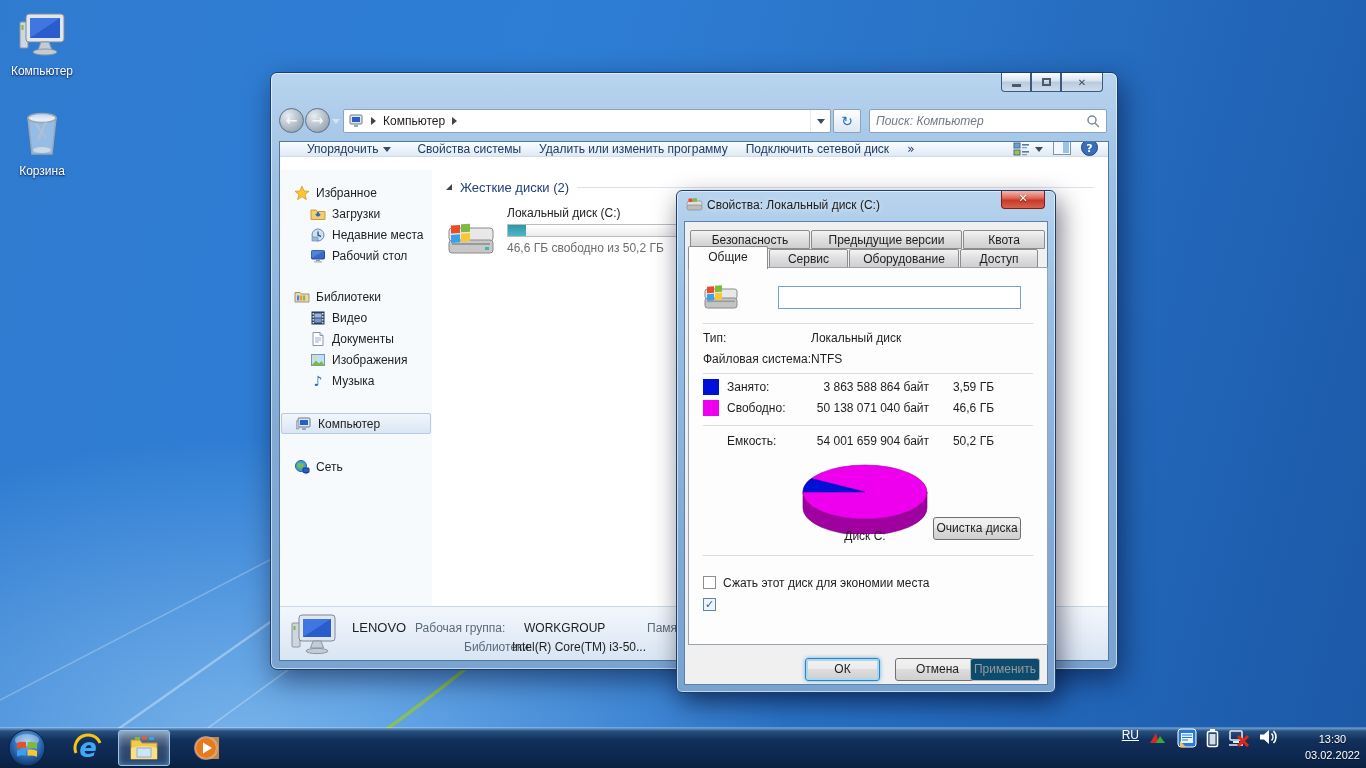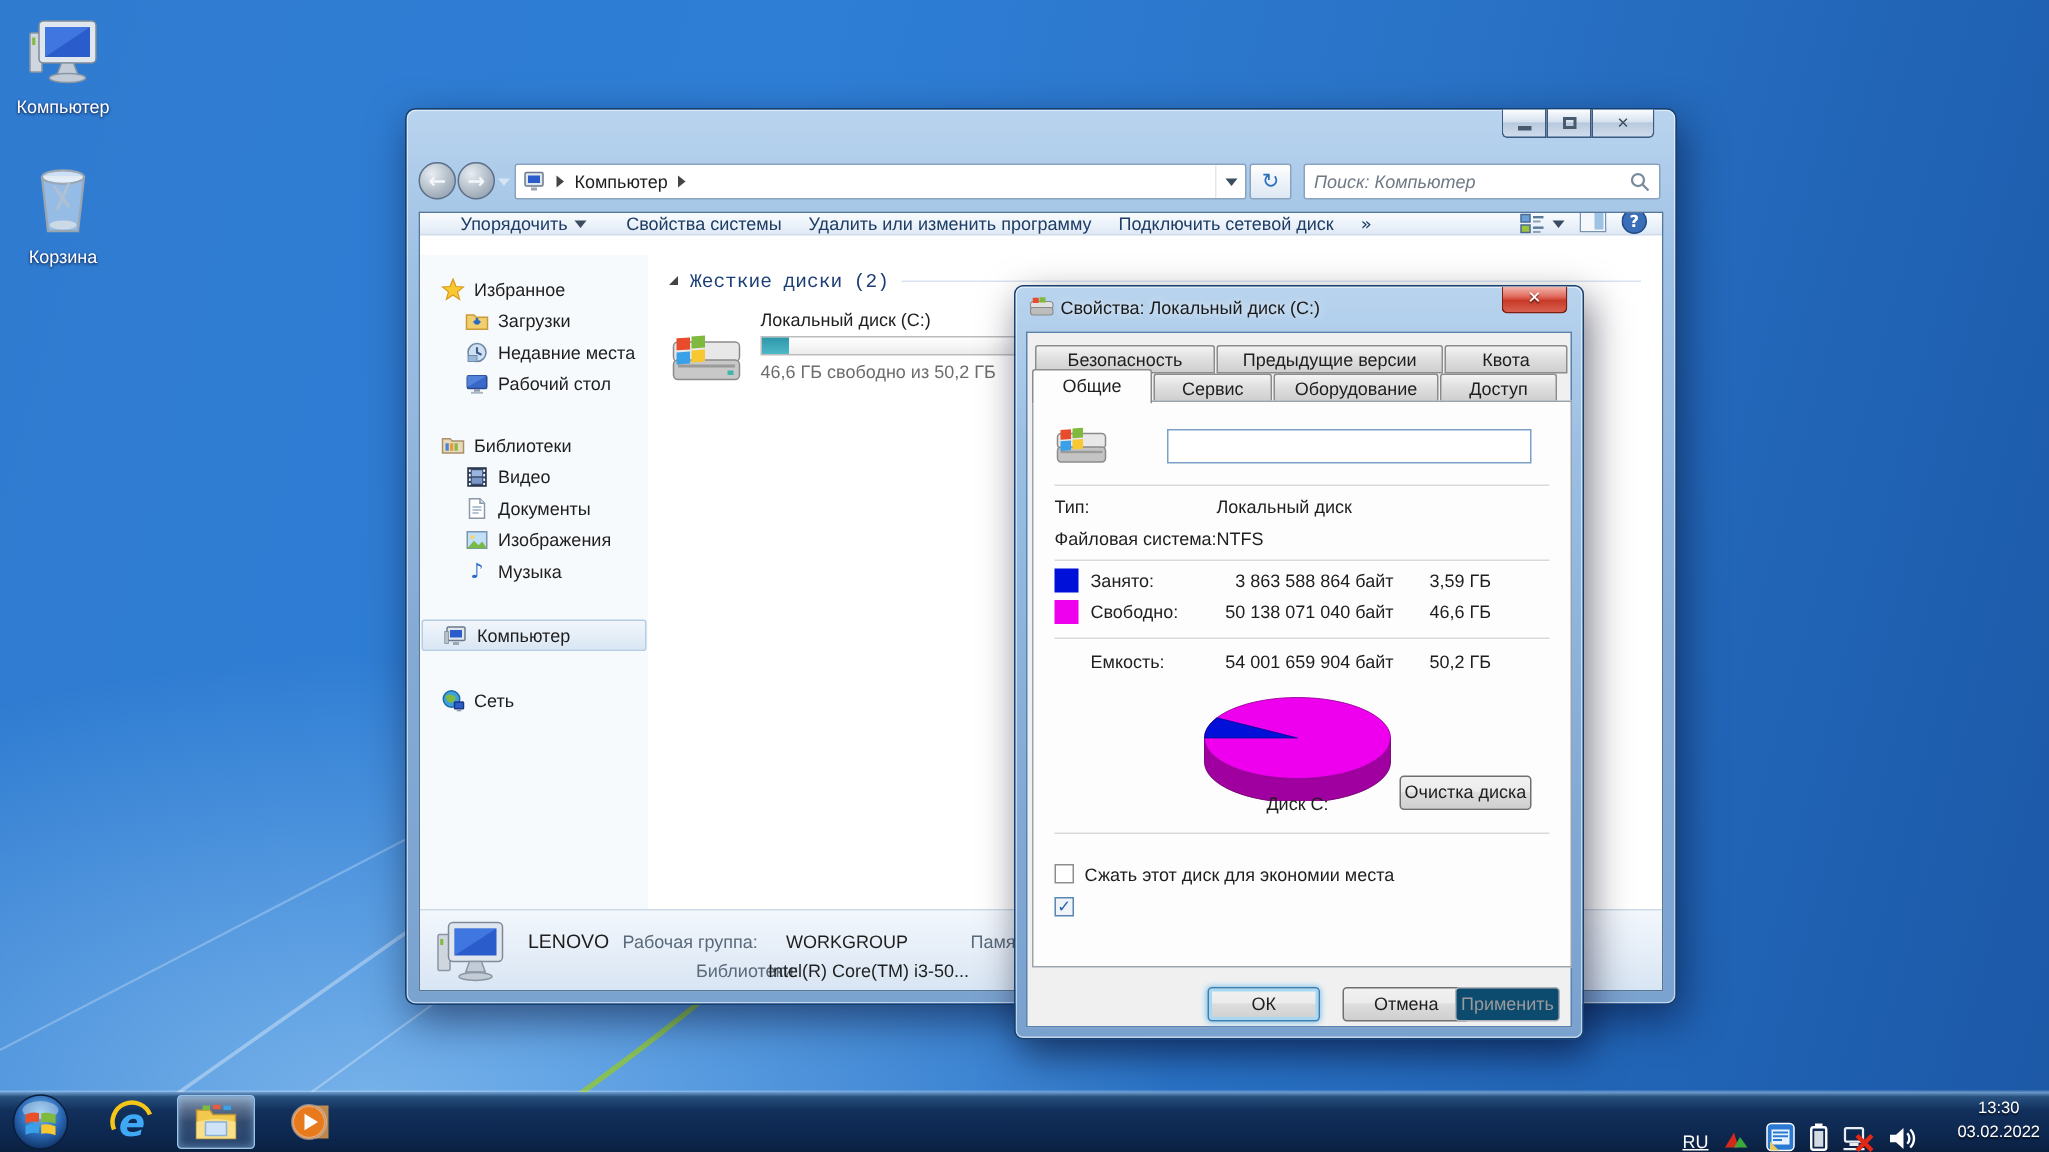--- a/index.html
+++ b/index.html
@@ -83,21 +83,21 @@
   .sb-child { padding-left:30px; }
   .sb-gap   { height:20px; }
   .sb-sel {
     background:linear-gradient(180deg,#f2f6fb,#d9e6f4); border:1px solid #b5cce4; border-radius:2px;
     margin:0 1px;
   }
   .sb-ico { width:16px; height:16px; flex:0 0 16px; }
 
   
   .content { position:absolute; left:152px; right:0; top:28px; bottom:54px; background:#fff; }
-  .grp-hdr { position:absolute; left:14px; right:14px; top:10px; display:flex; align-items:center; gap:8px; color:#1d3f77; font-size:13px;font-family:Liberation Mono, monospace; }
+  .grp-hdr { position:absolute; left:14px; right:14px; top:10px; display:flex; align-items:center; gap:8px; color:#1d3f77; font-size:13px; }
   .grp-hdr .line { flex:1; height:1px; background:#d9e3f0; }
   .grp-exp { width:0; height:0; border-left:6px solid transparent; border-bottom:6px solid #444; transform:translateY(-1px); }
   .drive-icon48 { position:absolute; left:13px; top:50px; width:50px; height:40px; }
   .drive-name { position:absolute; left:75px; top:36px; color:#1e1e1e; }
   .cap-bar { position:absolute; left:75px; top:54px; width:256px; height:13px; border:1px solid #bcbcbc; background:linear-gradient(#fff,#ececec); }
   .cap-fill { height:100%; background:linear-gradient(180deg,#2e96a8,#4db8c8); }
   .drive-free { position:absolute; left:75px; top:71px; color:#6d6d6d; }
 
   
   .details {
@@ -159,21 +159,21 @@
   .pie-caption { position:absolute; text-align:center; width:100px; color:#1e1e1e; }
 
   
   .taskbar {
     position:absolute; left:0; right:0; top:728px; height:40px; z-index:9;
     background:linear-gradient(180deg,#6f9fd0 0%,#27507e 8%,#12305c 30%,#0d2850 70%,#0a2040 100%);
     box-shadow:0 -1px 0 rgba(255,255,255,.25);
   }
   .tb-btn { position:absolute; top:2px; width:52px; height:36px; border-radius:3px; display:flex; align-items:center; justify-content:center; }
   .tb-btn.active { background:linear-gradient(180deg,rgba(255,255,255,.45),rgba(255,255,255,.15) 50%,rgba(120,170,230,.25)); border:1px solid #9cc2e8; box-shadow:0 0 6px rgba(160,210,255,.5) inset; }
-  .tray { position:absolute; right:88px; top:0; height:40px; display:flex; align-items:flex-end; gap:9px; color:#fff;text-decoration:underline; }
+  .tray { position:absolute; right:88px; top:0; height:40px; display:flex; align-items:flex-start; gap:9px; color:#fff;text-decoration:underline; }
   .clock { position:absolute; right:6px; top:3px; text-align:center; color:#fff; font-size:11px; line-height:16px; text-shadow:0 1px 1px rgba(0,0,0,.6); }
 </style>
 </head>
 <body>
 
 <svg class="wall-art" width="1366" height="768" viewBox="0 0 1366 768">
   <path d="M320,775 Q560,620 840,300" stroke="#8fc63f" stroke-width="3.5" fill="none" opacity="0.85"></path>
   <path d="M60,770 L600,390" stroke="#ffffff" stroke-width="2.5" fill="none" opacity="0.35"></path>
   <path d="M150,770 L660,400" stroke="#ffffff" stroke-width="1.5" fill="none" opacity="0.3"></path>
   <path d="M0,700 L520,430" stroke="#ffffff" stroke-width="1.5" fill="none" opacity="0.25"></path>

